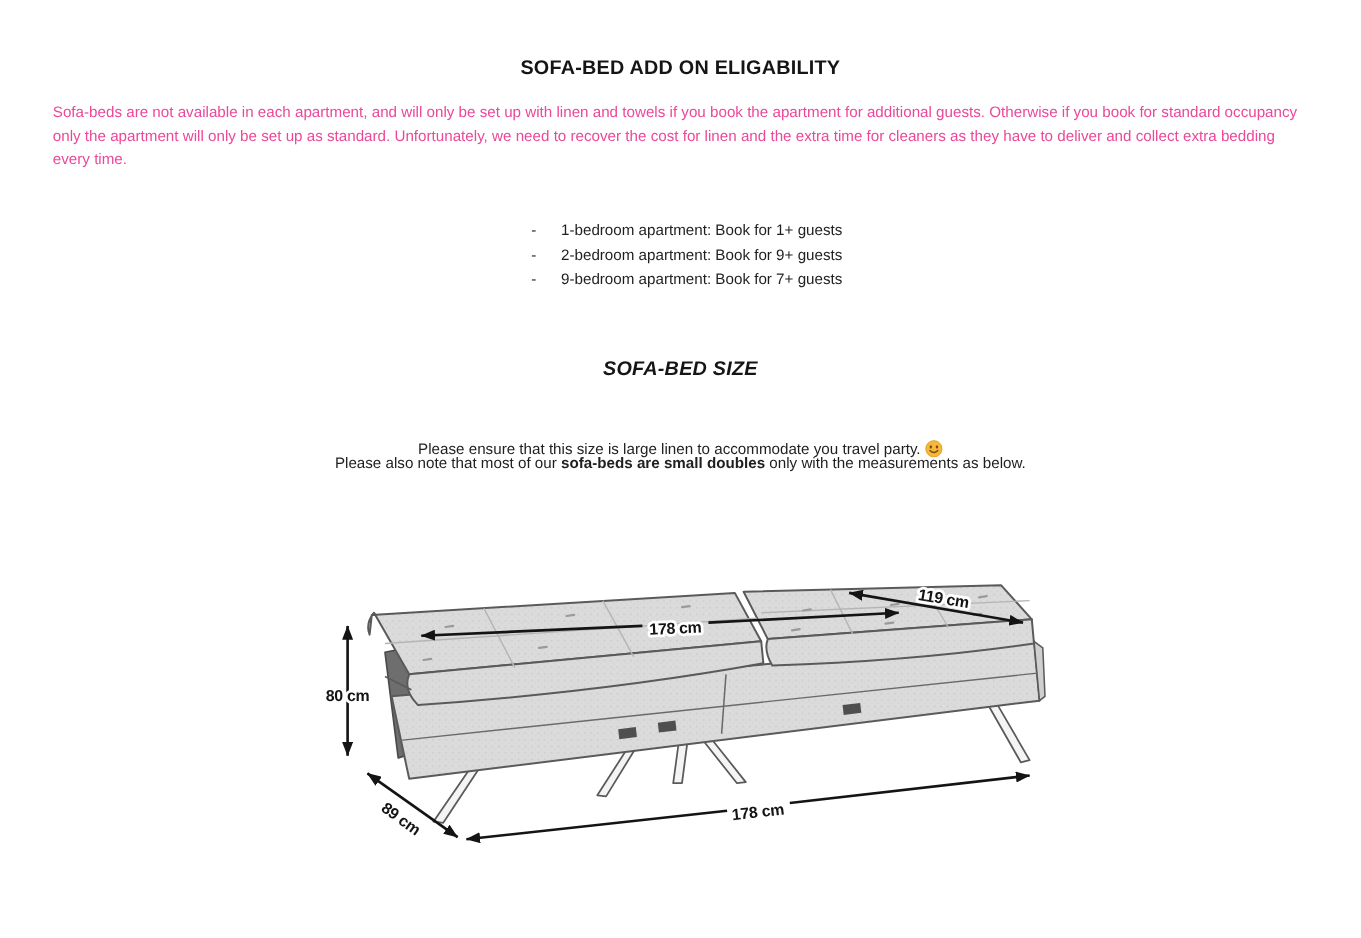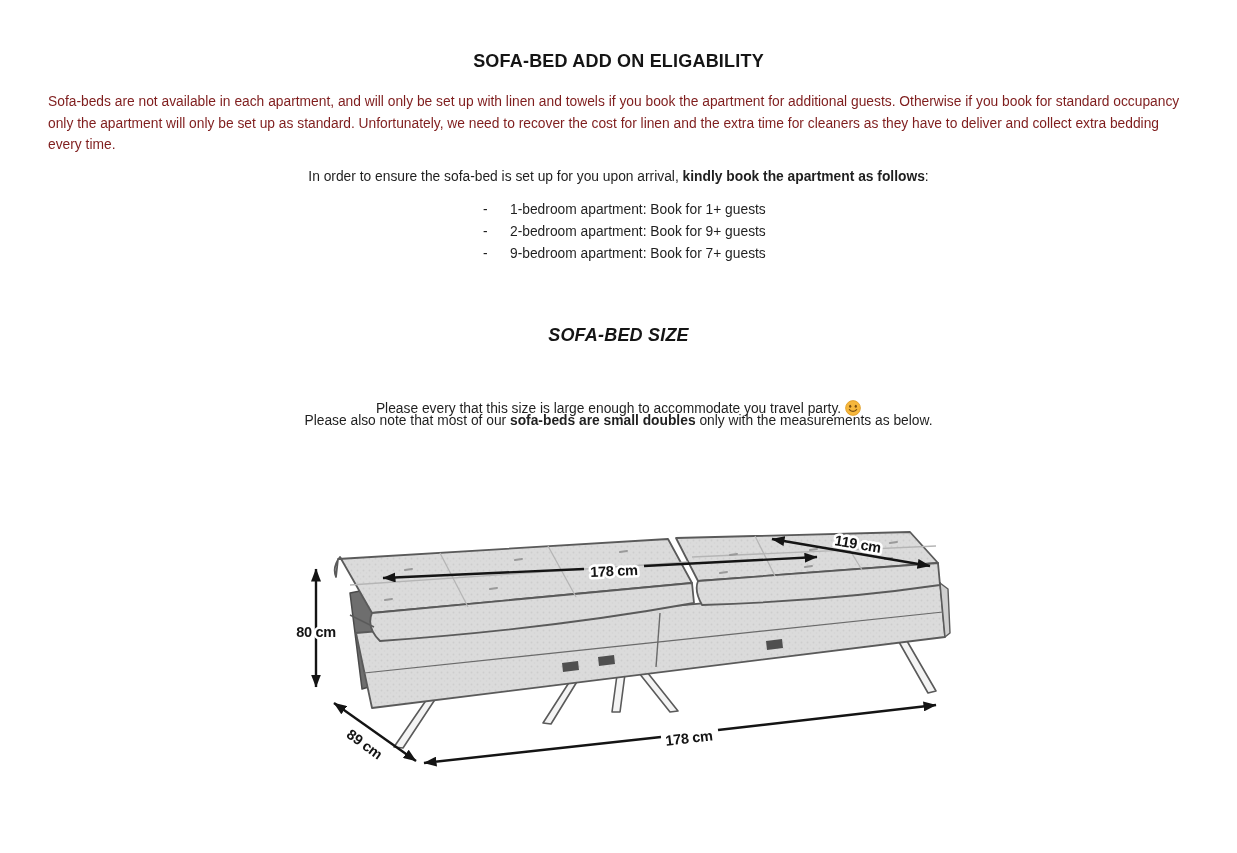--- a/index.html
+++ b/index.html
@@ -15,21 +15,21 @@
   h1.doc-title, h2.doc-title {
     position:absolute; left:0; width:1237px;
     text-align:center;
     font-size:18px; font-weight:bold; color:#151515;
     letter-spacing:0.2px;
   }
   #title-eligibility { top:51px; }
   #title-size { top:325px;font-style:italic; }
   .intro-para {
     position:absolute; left:48px; top:91px; width:1136px;
-    font-size:13.8px; line-height:21.6px; color:#7f1d1d;
+    font-size:13.8px; line-height:21.6px; color:#ec4899;
     text-align:left;
   }
   .center-para {
     position:absolute; left:0; width:1237px; text-align:center;
     font-size:13.8px; color:#1f1f1f;
   }
   #arrival-line { top:169px; }
   #size-note { top:366px;margin-top:47px; }
   #ensure-line { top:400px; }
   .center-para b { font-weight:bold; }
@@ -47,42 +47,41 @@
 </style>
 </head>
 <body>
 
 <div class="page">
 
   <h1 class="doc-title" id="title-eligibility">SOFA-BED ADD ON ELIGABILITY</h1>
 
   <p class="intro-para">Sofa-beds are not available in each apartment, and will only be set up with linen and towels if you book the apartment for additional guests. Otherwise if you book for standard occupancy only the apartment will only be set up as standard. Unfortunately, we need to recover the cost for linen and the extra time for cleaners as they have to deliver and collect extra bedding every time.</p>
 
-  <p class="center-para" id="arrival-line"><span>In order to ensure the sofa-bed is set up for you upon arrival, </span><b>kindly book the apartment as follows</b><span>:</span></p>
 
   <div class="bullet-list">
     <div class="bullet-row">
       <span class="dash">-</span>
       <span>1-bedroom apartment: Book for 1+ guests</span>
     </div>
     <div class="bullet-row">
       <span class="dash">-</span>
       <span>2-bedroom apartment: Book for 9+ guests</span>
     </div>
     <div class="bullet-row">
       <span class="dash">-</span>
       <span>9-bedroom apartment: Book for 7+ guests</span>
     </div>
   </div>
 
   <h2 class="doc-title" id="title-size">SOFA-BED SIZE</h2>
 
   <p class="center-para" id="size-note"><span>Please also note that most of our </span><b>sofa-beds are small doubles</b><span> only with the measurements as below.</span></p>
 
-  <p class="center-para" id="ensure-line"><span>Please every that this size is large enough to accommodate you travel party.</span><span class="smiley"><svg viewBox="0 0 16 16" width="16" height="16">
+  <p class="center-para" id="ensure-line"><span>Please ensure that this size is large linen to accommodate you travel party.</span><span class="smiley"><svg viewBox="0 0 16 16" width="16" height="16">
           <circle cx="8" cy="8" r="7.4" fill="#f6b73c"></circle>
           <circle cx="8" cy="8" r="7.4" fill="none" stroke="#e09b20" stroke-width="0.8"></circle>
           <ellipse cx="5.2" cy="6.3" rx="1.1" ry="1.5" fill="#7a4e10"></ellipse>
           <ellipse cx="10.8" cy="6.3" rx="1.1" ry="1.5" fill="#7a4e10"></ellipse>
           <path d="M4.4,9.6 Q8,13.2 11.6,9.6" fill="none" stroke="#7a4e10" stroke-width="1.2" stroke-linecap="round"></path>
         </svg></span></p>
 
   <div class="diagram-wrap">
     <svg viewBox="0 0 680 275" width="680" height="275">
       <defs>

